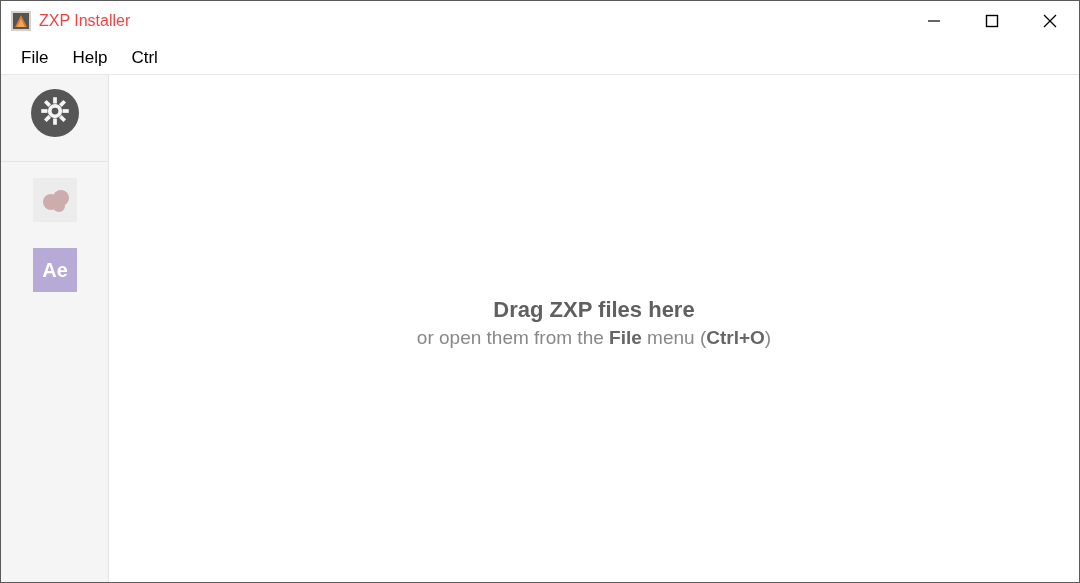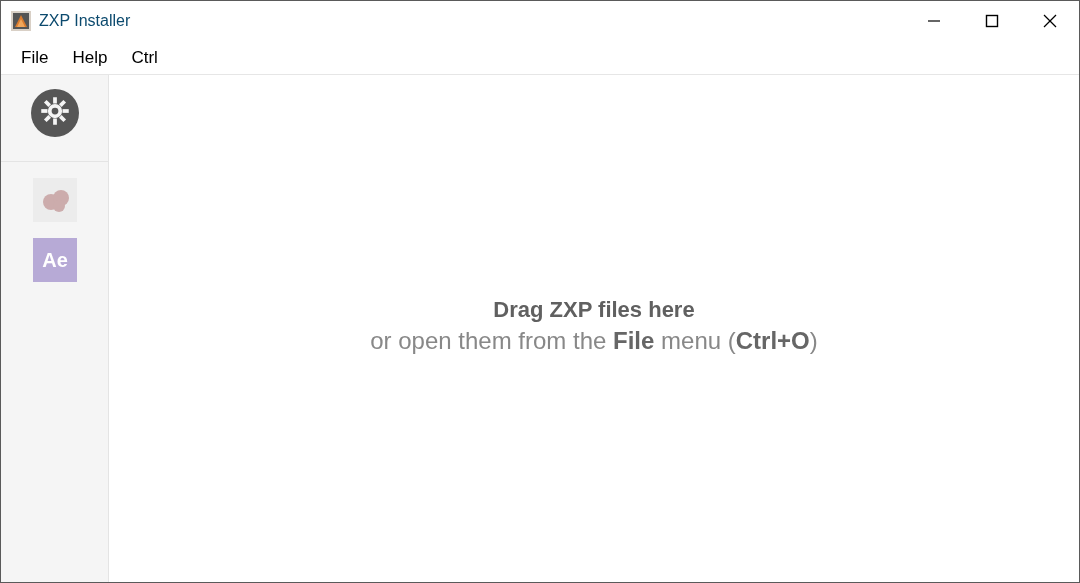--- a/index.html
+++ b/index.html
@@ -25,21 +25,21 @@
       background: #fff;
     }
     .titlebar-icon {
       width: 20px;
       height: 20px;
       margin-left: 10px;
       margin-right: 8px;
     }
     .titlebar-title {
       font-size: 16px;
-      color: #0c4a6e;
+      color: #ef4444;
       flex: 0 0 auto;
     }
     .titlebar-spacer { flex: 1; }
     .window-controls {
       display: flex;
       height: 100%;
     }
     .win-ctrl {
       width: 58px;
       height: 100%;
@@ -91,21 +91,21 @@
       background: #565656;
       display: flex;
       align-items: center;
       justify-content: center;
       cursor: pointer;
     }
     .sidebar-apps {
       display: flex;
       flex-direction: column;
       align-items: center;
-      gap: 16px;
+      gap: 26px;
       padding-top: 18px;
     }
     .app-icon {
       width: 44px;
       height: 44px;
       display: flex;
       align-items: center;
       justify-content: center;
       cursor: pointer;
     }
@@ -120,21 +120,21 @@
       top: 222px;
       text-align: center;
     }
     .drop-title {
       font-size: 22px;
       font-weight: 700;
       color: #606060;
       margin-bottom: 4px;
     }
     .drop-sub {
-      font-size: 24px;
+      font-size: 19px;
       color: #888;
     }
     .drop-sub .bold {
       font-weight: 700;
       color: #666;
     }
   </style>
 </head>
 <body>
 

